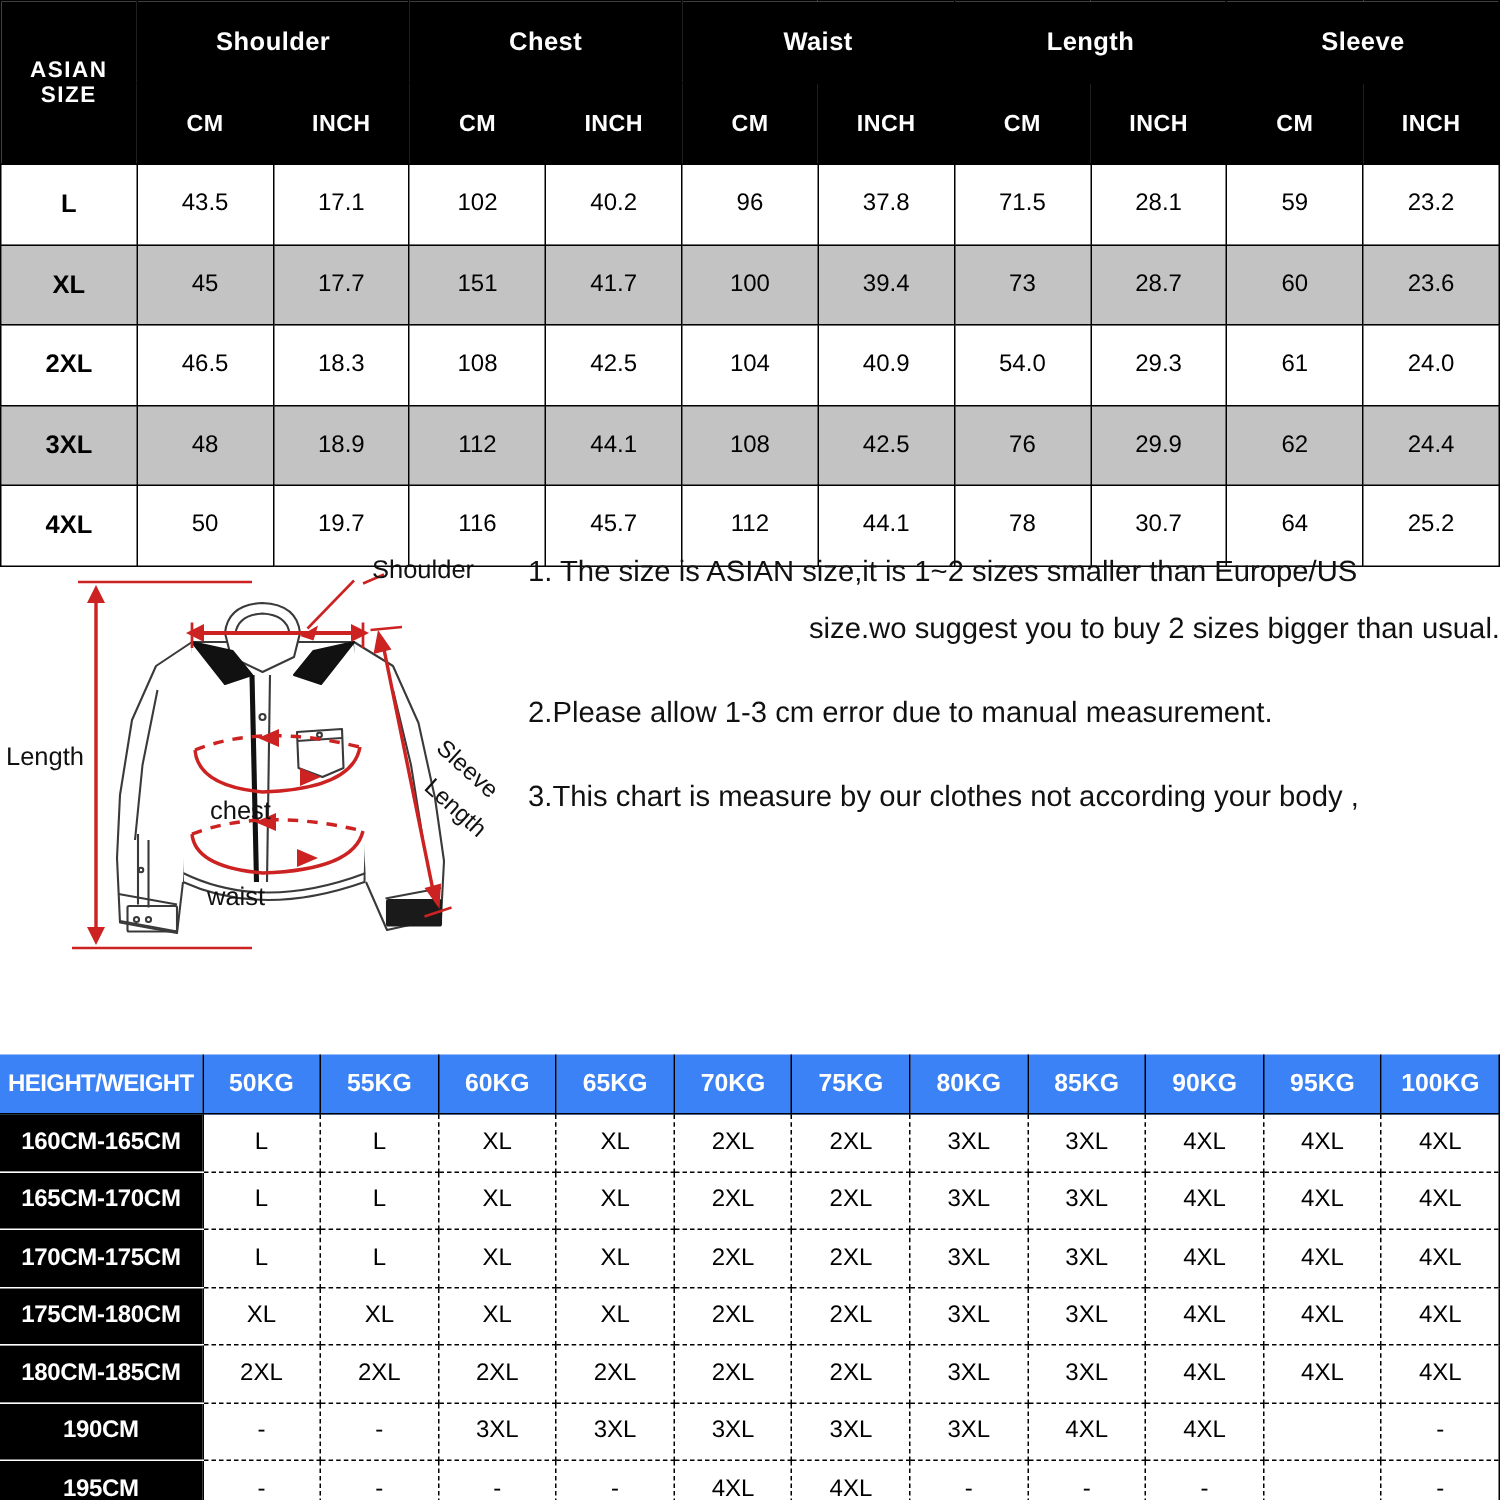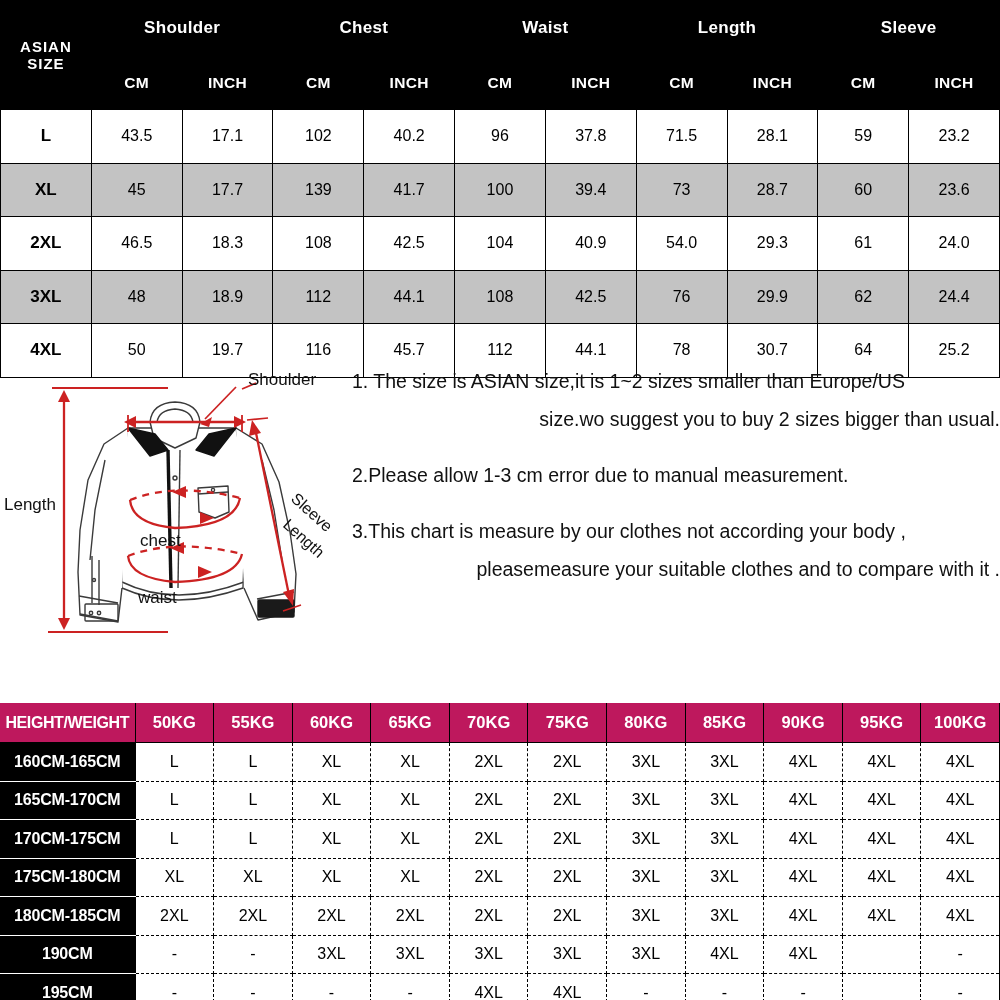--- a/index.html
+++ b/index.html
@@ -54,21 +54,21 @@
   }
   .t2 td{
     text-align:center;vertical-align:middle;
     font-size:16px;height:35.5px;
     border-right:1px dashed #000;
     border-bottom:1px dashed #000;
   }
   .t2 tr td:last-child{border-right:1px solid #000;}
   .t2 tr:last-child td{border-bottom:1px solid #000;}
   .t2 .hd{
-    background:#be185d;color:#fff;font-weight:bold;
+    background:#3b82f6;color:#fff;font-weight:bold;
     font-size:16.5px;border-right:1px solid #000;
     border-bottom:1px solid #000;height:37px;
   }
   .t2 .hcorner{font-size:16px;letter-spacing:-0.4px;}
   .t2 .rowhd{
     background:#000;color:#fff;font-weight:bold;
     font-size:16px;border-right:1px solid #000;
     border-bottom:1px solid #fff;letter-spacing:-0.2px;margin-left:36px;
   }
   .t2 tr:last-child .rowhd{border-bottom:1px solid #000;}
@@ -110,21 +110,21 @@
         <td class="dotL">37.8</td>
         <td class="solidL">71.5</td>
         <td class="dotL">28.1</td>
         <td class="solidL">59</td>
         <td class="dotL">23.2</td>
       </tr>
       <tr class="row alt">
         <td class="sz">XL</td>
         <td>45</td>
         <td class="dotL">17.7</td>
-        <td class="solidL">139</td>
+        <td class="solidL">151</td>
         <td class="dotL">41.7</td>
         <td class="solidL">100</td>
         <td class="dotL">39.4</td>
         <td class="solidL">73</td>
         <td class="dotL">28.7</td>
         <td class="solidL">60</td>
         <td class="dotL">23.6</td>
       </tr>
       <tr class="row">
         <td class="sz">2XL</td>
@@ -253,21 +253,20 @@
     </svg>
 
     <div class="notes">
       <p>
         <span>1. The size is ASIAN size,it is 1~2 sizes smaller than Europe/US</span>
         <span class="ind">size.wo suggest you to buy 2 sizes bigger than usual.</span>
       </p>
       <p>2.Please allow 1-3 cm error due to manual measurement.</p>
       <p>
         <span>3.This chart is measure by our clothes not according your body ,</span>
-        <span class="ind">pleasemeasure your suitable clothes and to compare with it .</span>
       </p>
     </div>
   </div>
 
   <table class="t2">
     <colgroup>
       <col style="width:135px">
       <col span="11" style="width:78.6px">
     </colgroup>
     <tbody>

